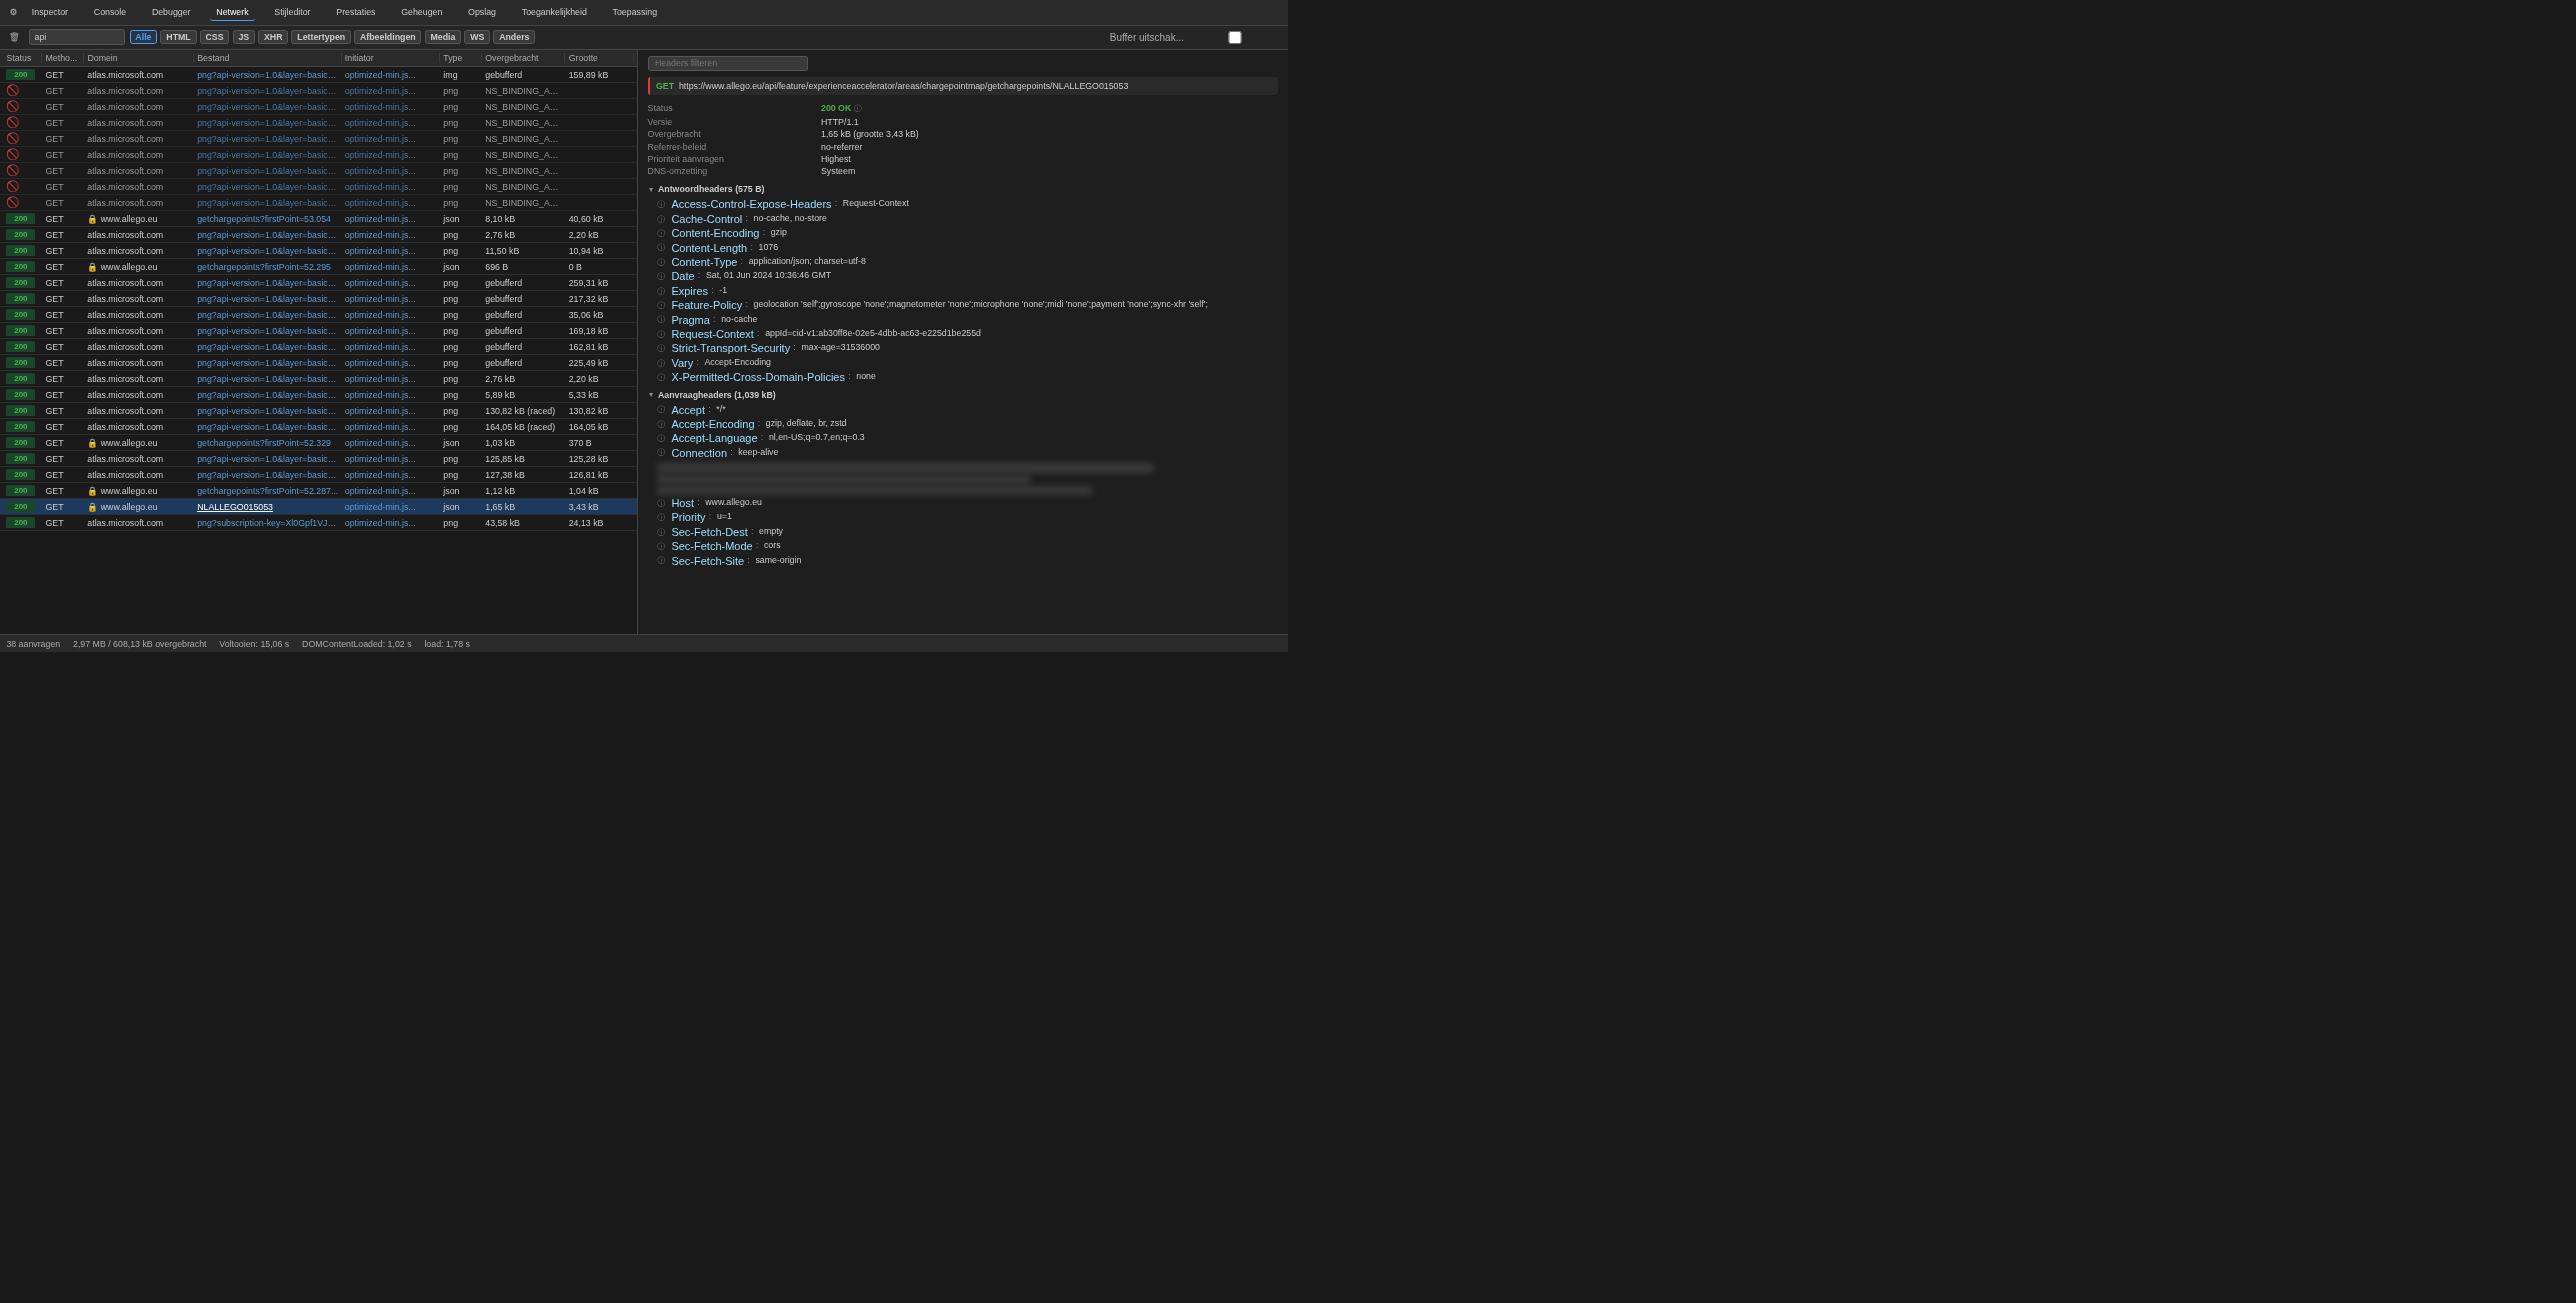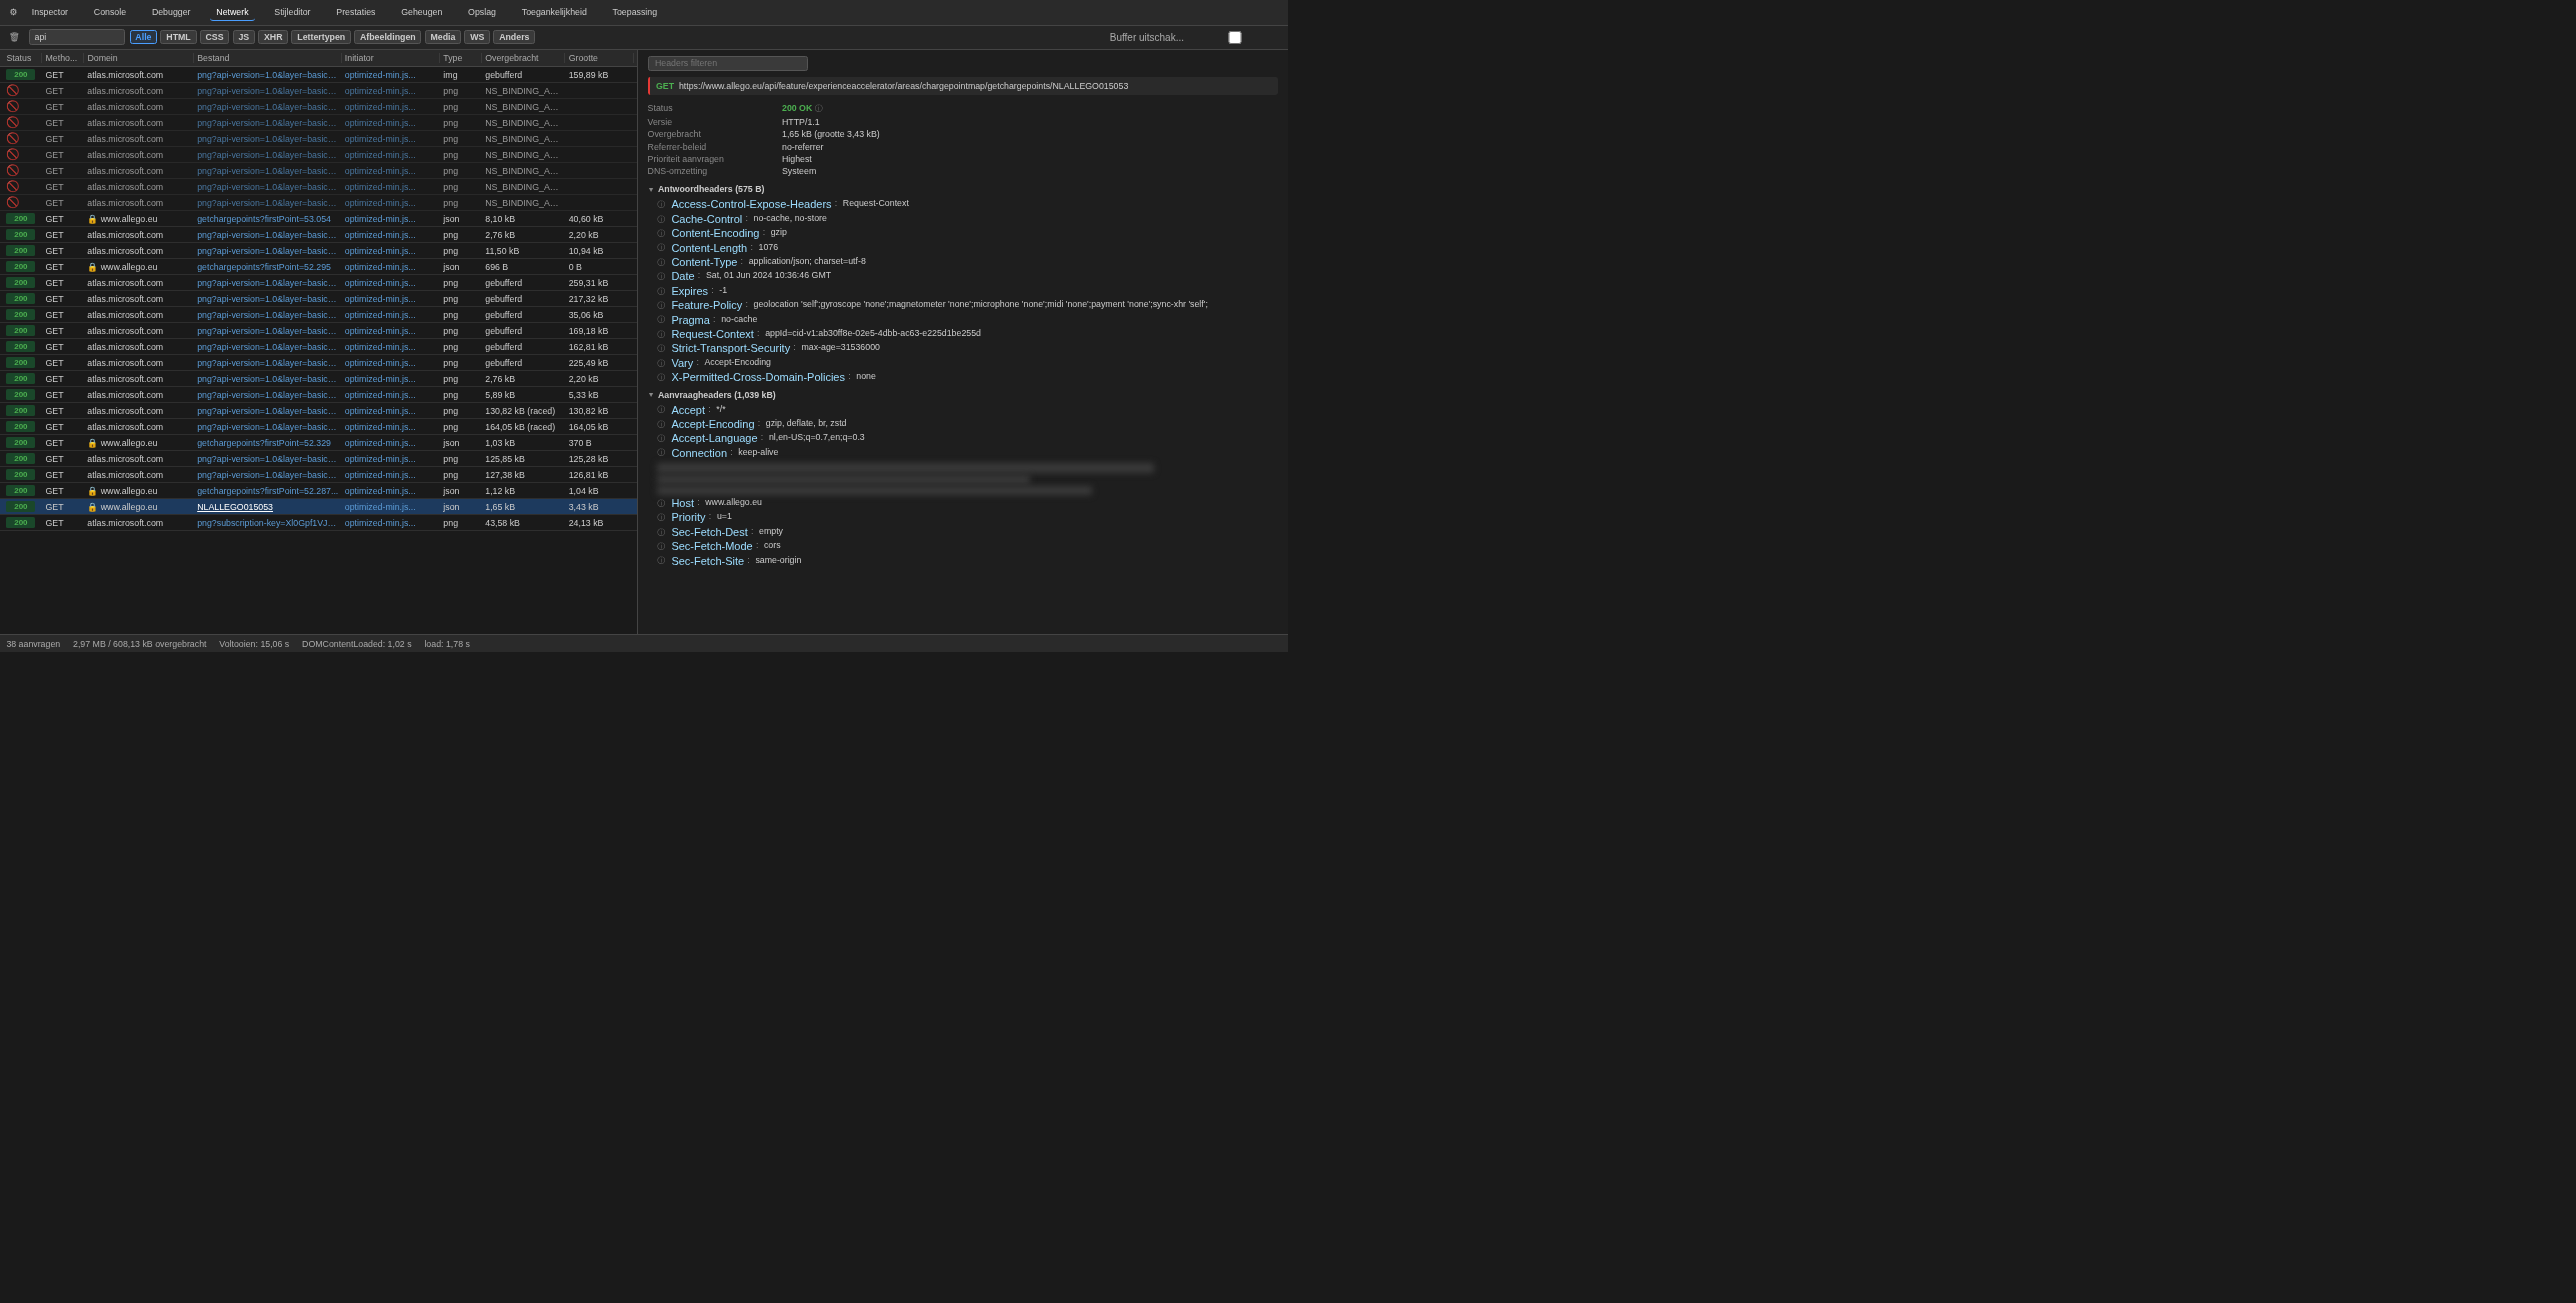--- a/index.html
+++ b/index.html
@@ -250,20 +250,21 @@
       gap: 2.4px 6.4px;
       margin-bottom: 8px;
     }
     .summary-key {
       color: #888;
       font-size: 8.8px;
     }
     .summary-val {
       color: #ccc;
       font-size: 8.8px;
+      margin-left: 39px;
     }
     .status-ok {
       color: #4caf50;
       font-weight: bold;
     }
 
     .section-header {
       display: flex;
       align-items: center;
       gap: 3.2px;

